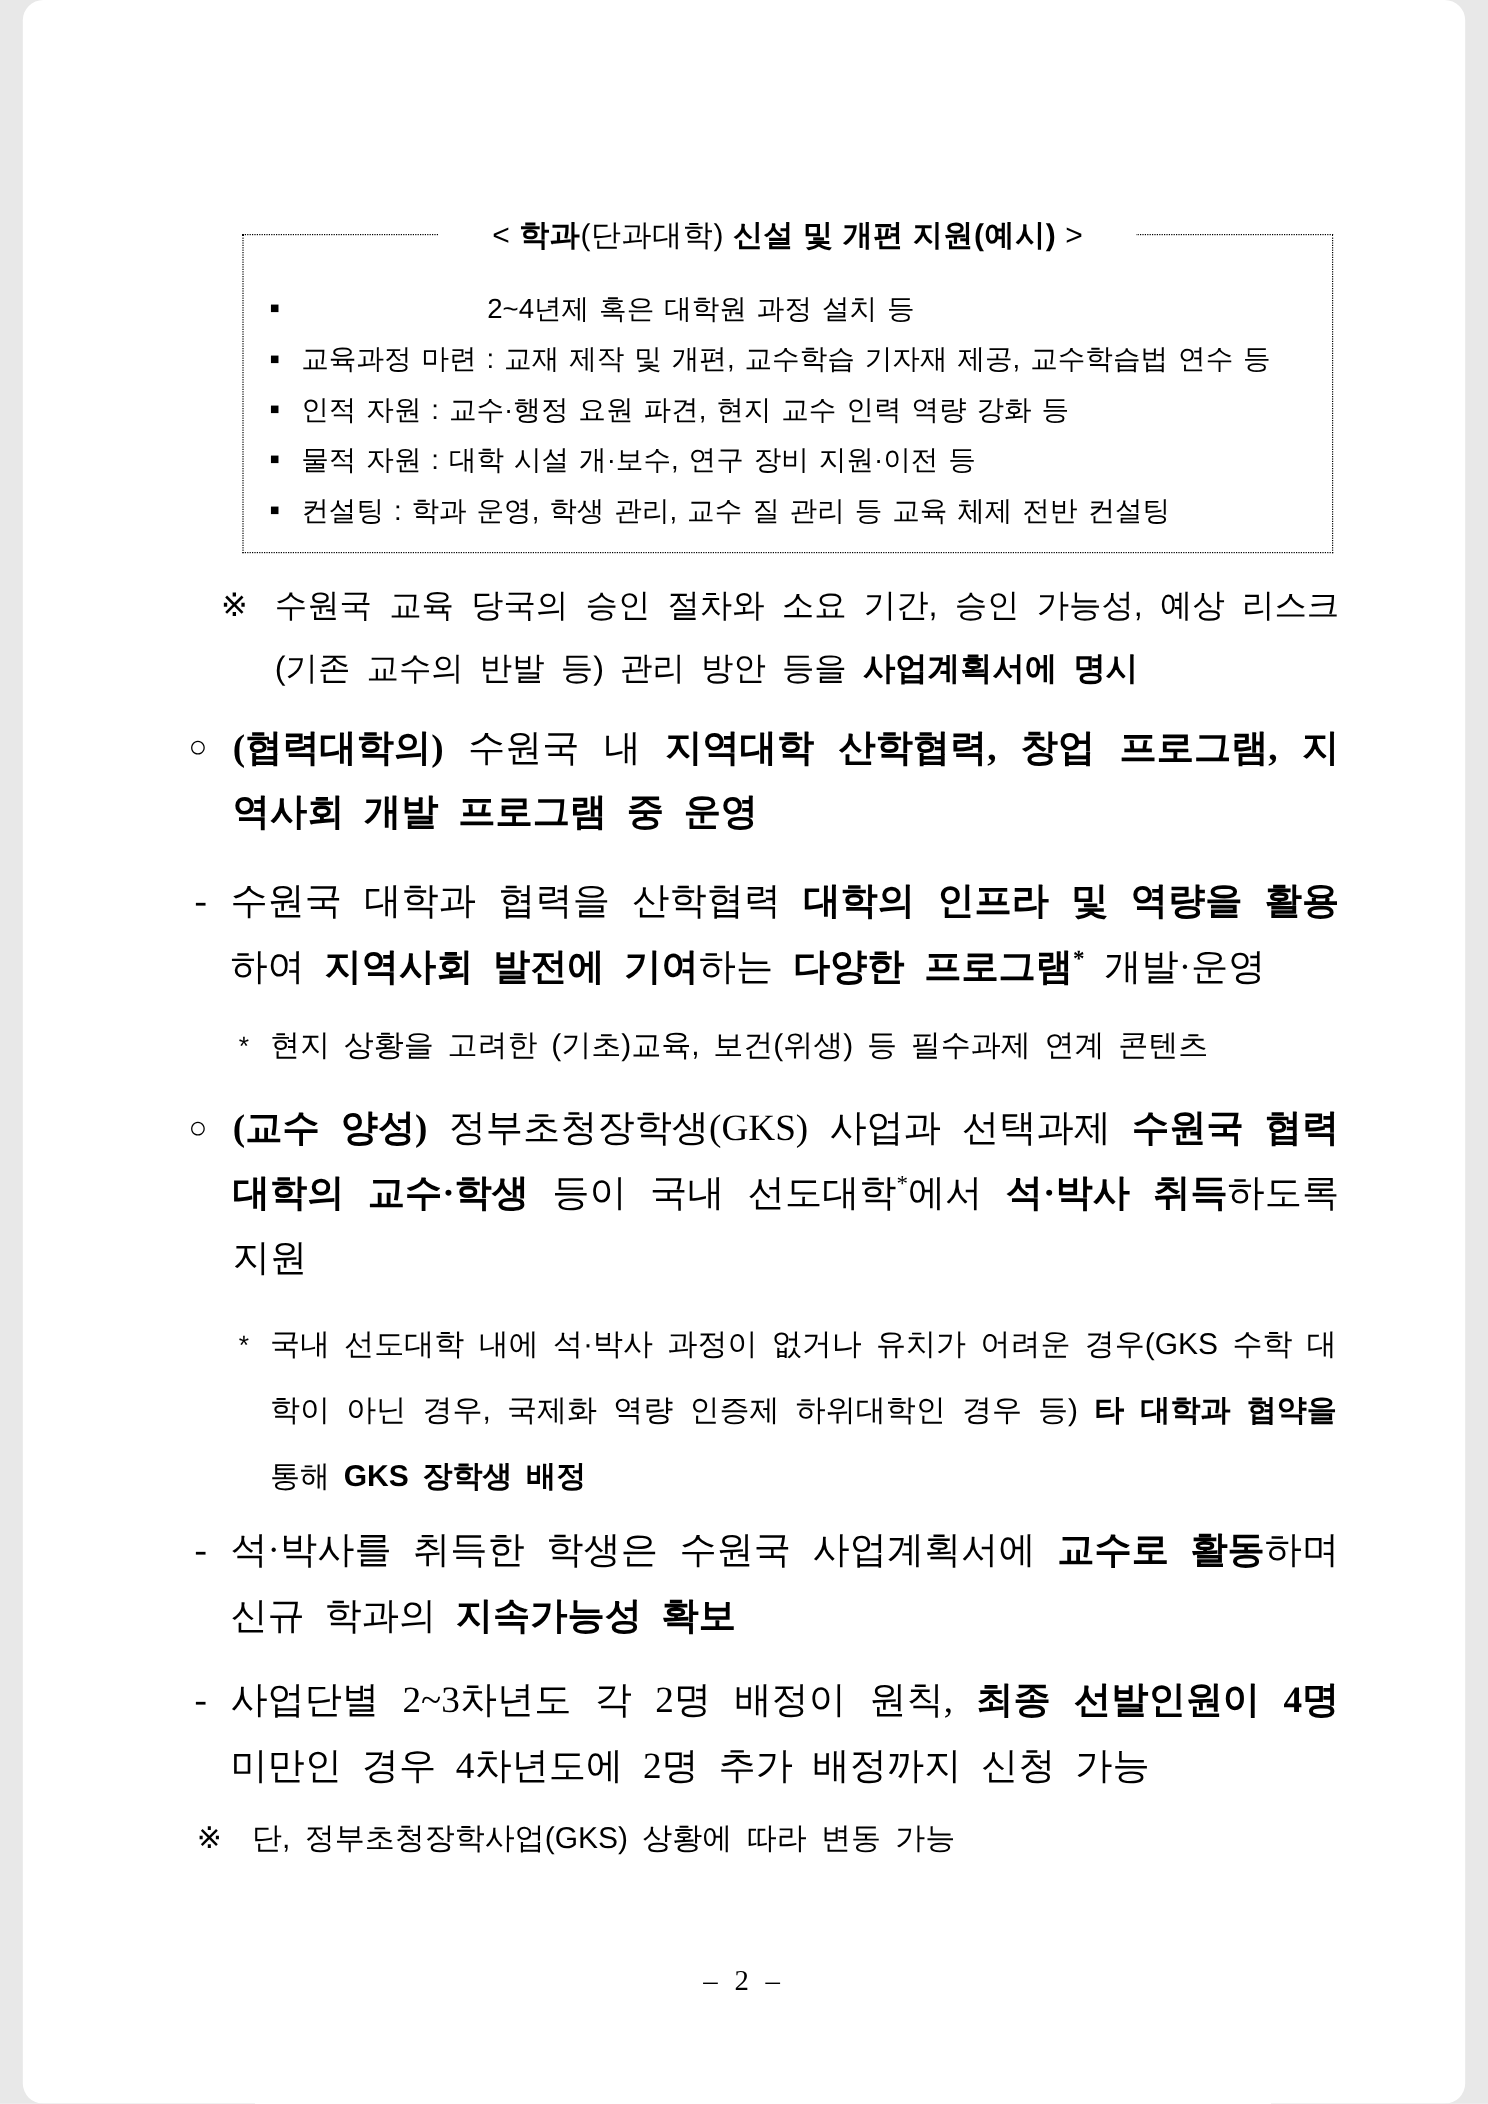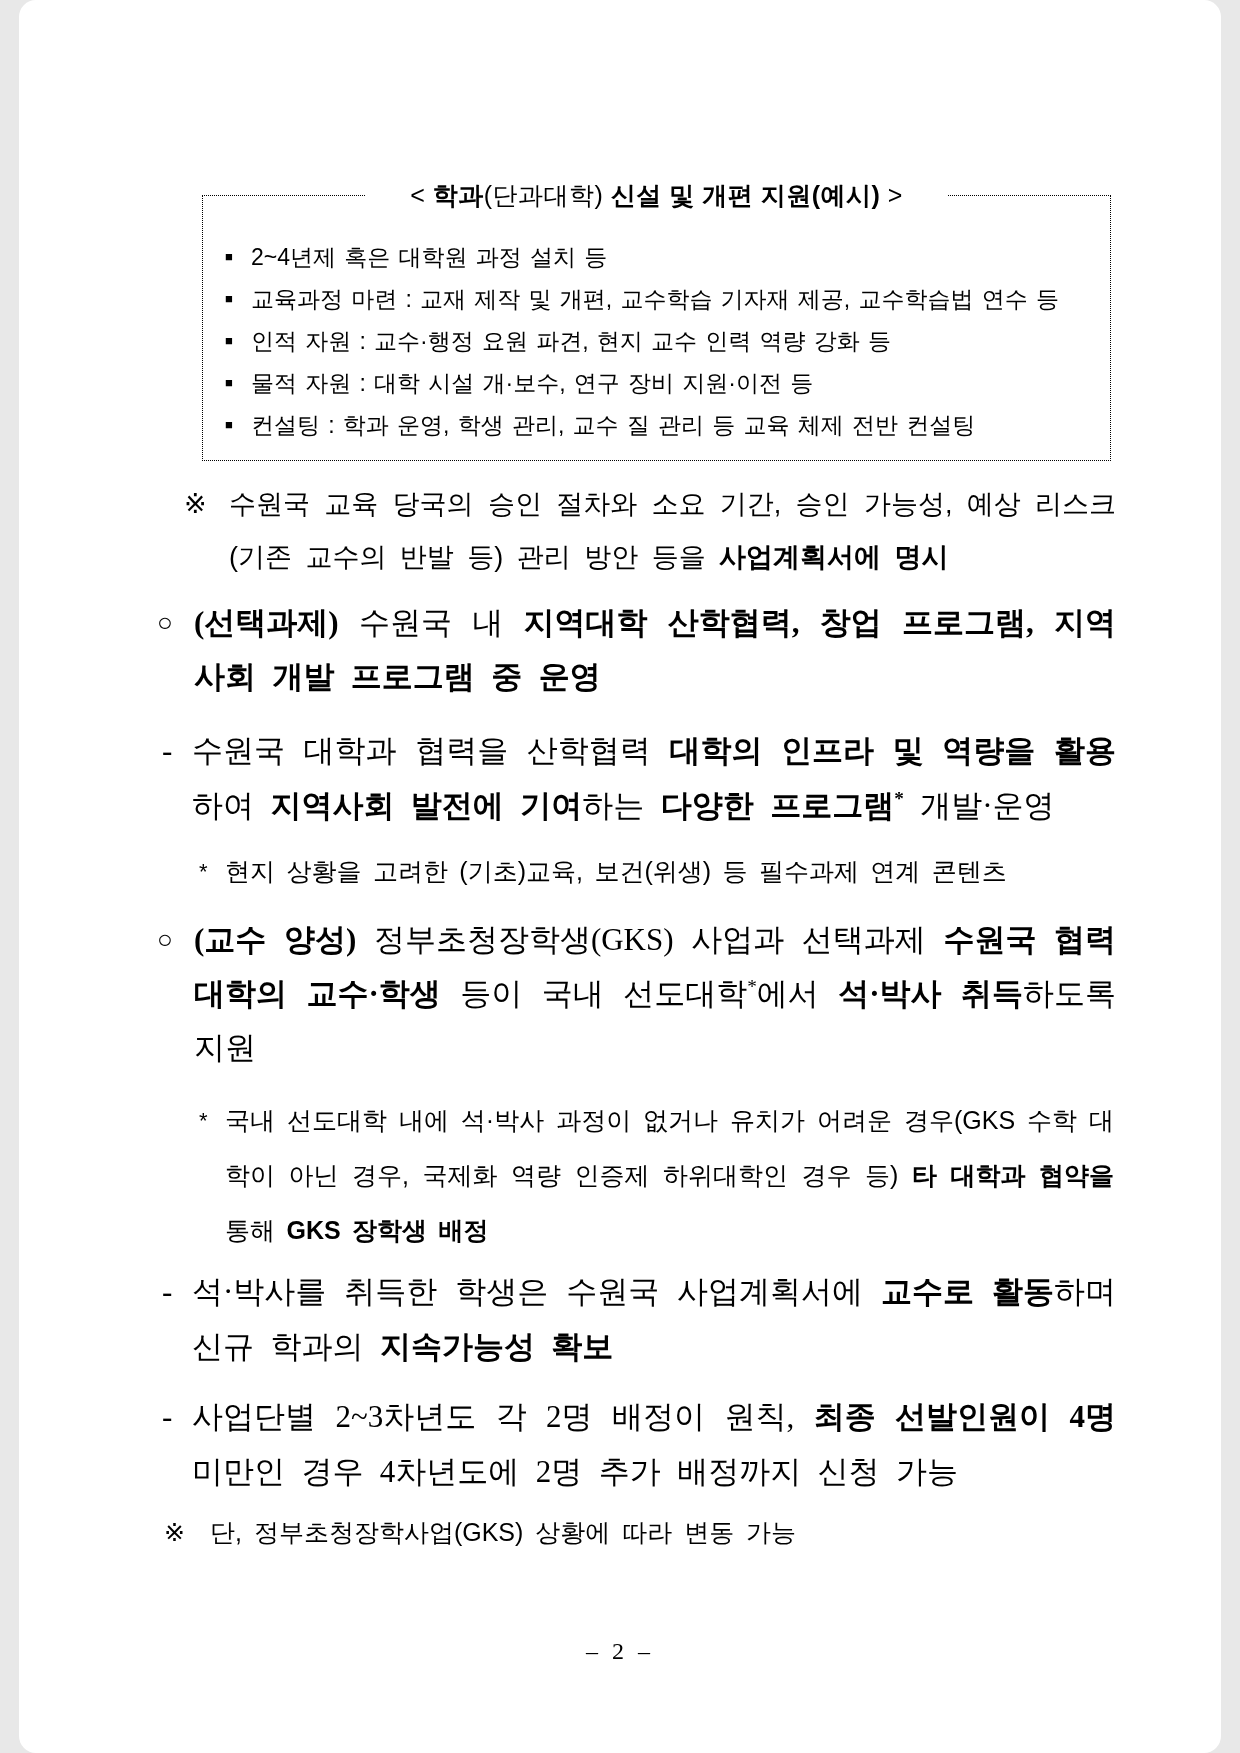--- a/index.html
+++ b/index.html
@@ -36,21 +36,21 @@
     font-family: "Liberation Sans", "DejaVu Sans", sans-serif;
   }
   .box-item { display: flex; font-size: 23px; line-height: 42px; }
   .box-item .sq {
     flex: 0 0 28px;
     font-size: 13px;
     line-height: 42px;
     padding-left: 2px;
   }
   .box-item .bi-text { flex: 1; word-spacing: 0.08em; }
-  .box-cont { }
+  .box-cont { margin-left: 155px; }
 
   
   .block { display: flex; }
   .block .marker { flex: 0 0 auto; }
   .block .text { flex: 1; text-align: justify; }
 
   .gothic { font-family: "Liberation Sans", "DejaVu Sans", sans-serif; }
   .serif  { font-family: "Liberation Serif", "DejaVu Serif", serif; }
 
   .note-approval { margin: 17px 0 0 40px; font-size: 27px; line-height: 53px; word-spacing: 0.22em; }
@@ -122,21 +122,21 @@
     </div>
   </fieldset>
 
   <div class="block gothic note-approval">
     <span class="marker">※</span>
     <div class="text"><span>수원국 교육 당국의 승인 절차와 소요 기간, 승인 가능성, 예상 리스크(기존 교수의 반발 등) 관리 방안 등을 </span><span class="b">사업계획서에 명시</span></div>
   </div>
 
   <div class="block serif task task-optional">
     <span class="marker">○</span>
-    <div class="text"><span class="b">(선택과제)</span><span> 수원국 내 </span><span class="b">지역대학 산학협력, 창업 프로그램, 지역사회 개발 프로그램 중 운영</span></div>
+    <div class="text"><span class="b">(협력대학의)</span><span> 수원국 내 </span><span class="b">지역대학 산학협력, 창업 프로그램, 지역사회 개발 프로그램 중 운영</span></div>
   </div>
 
   <div class="block serif dash dash-program">
     <span class="marker">-</span>
     <div class="text"><span>수원국 대학과 협력을 산학협력 </span><span class="b">대학의 인프라 및 역량을 활용</span><span>하여 </span><span class="b">지역사회 발전에 기여</span><span>하는 </span><span class="b">다양한 프로그램</span><sup class="b">*</sup><span> 개발·운영</span></div>
   </div>
 
   <div class="block gothic footnote footnote-content">
     <span class="marker">*</span>
     <div class="text"><span>현지 상황을 고려한 (기초)교육, 보건(위생) 등 필수과제 연계 콘텐츠</span></div>

